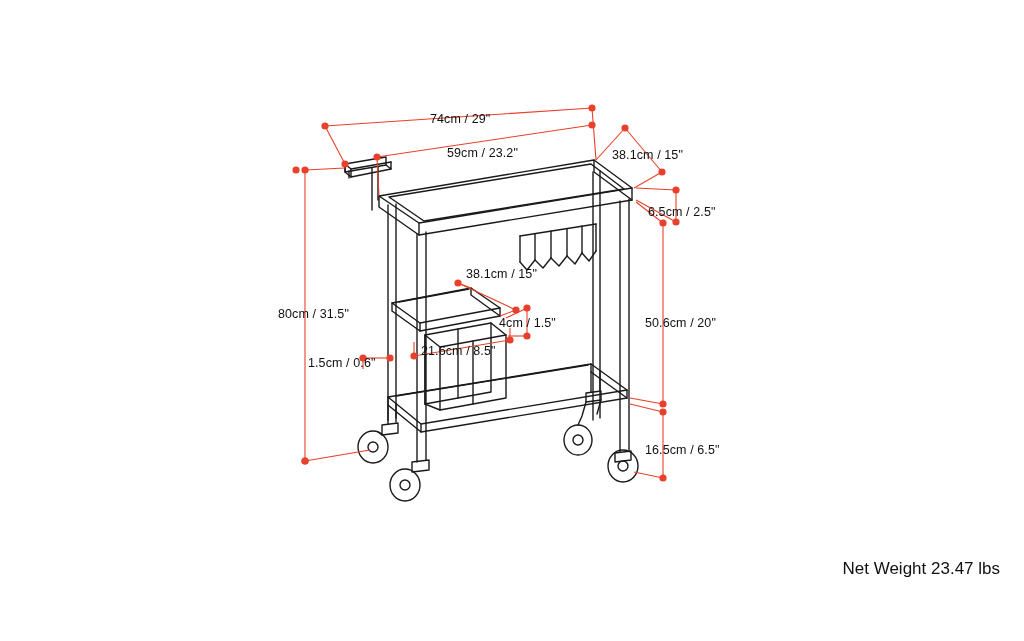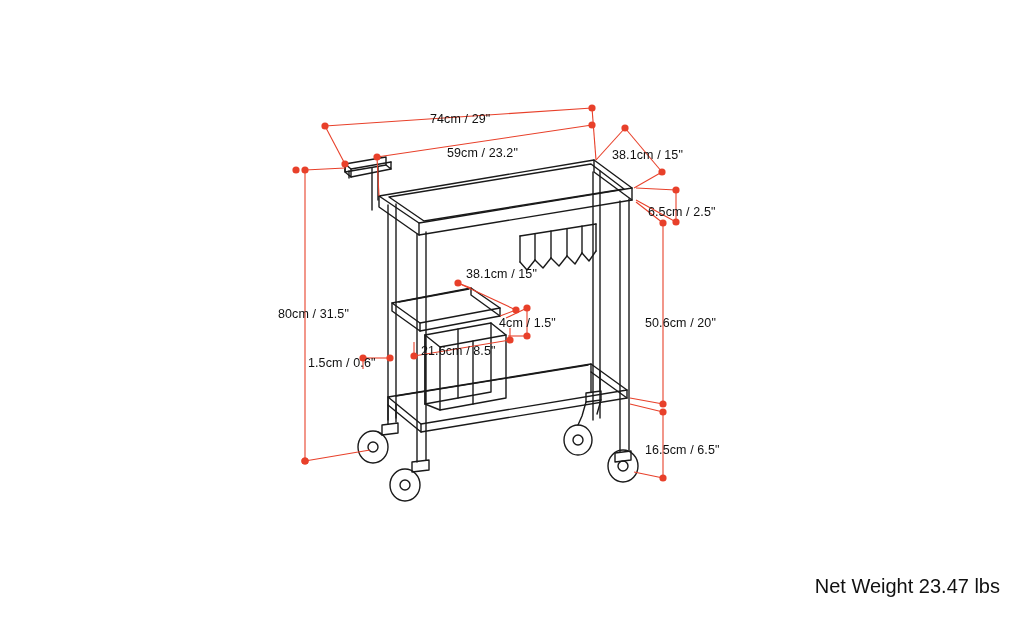--- a/index.html
+++ b/index.html
@@ -28,23 +28,23 @@
     position: absolute;
     font-family: "Liberation Sans", sans-serif;
     font-size: 12.5px;
     color: #111111;
     white-space: nowrap;
     letter-spacing: 0.1px;
   }
   #net-weight {
     position: absolute;
     right: 24px;
-    top: 575px;
+    top: 559px;
     font-family: "Liberation Sans", sans-serif;
-    font-size: 20px;
+    font-size: 17px;
     color: #111111;
     white-space: nowrap;
   }
 </style>
 </head>
 <body>
 
 <div id="page">
 
   <svg id="diagram-svg" viewBox="0 0 1024 641">

